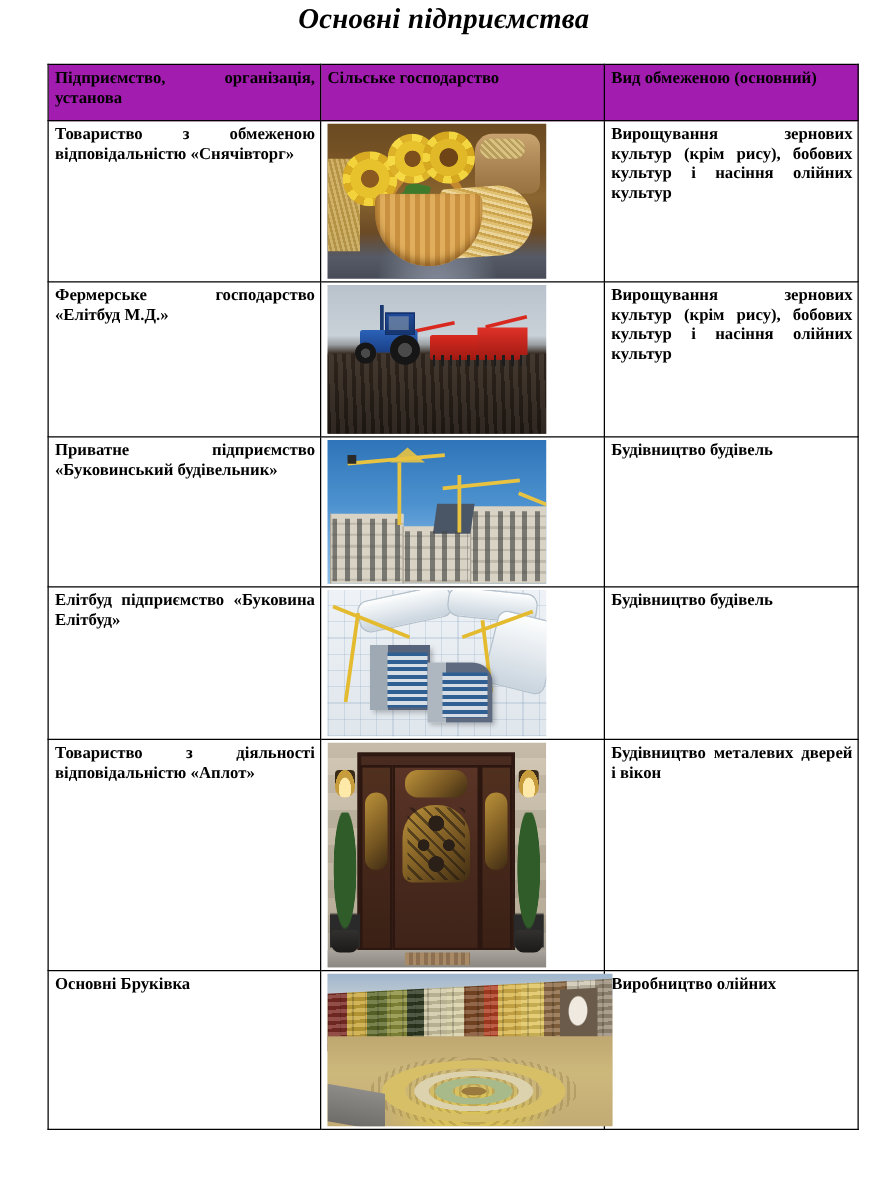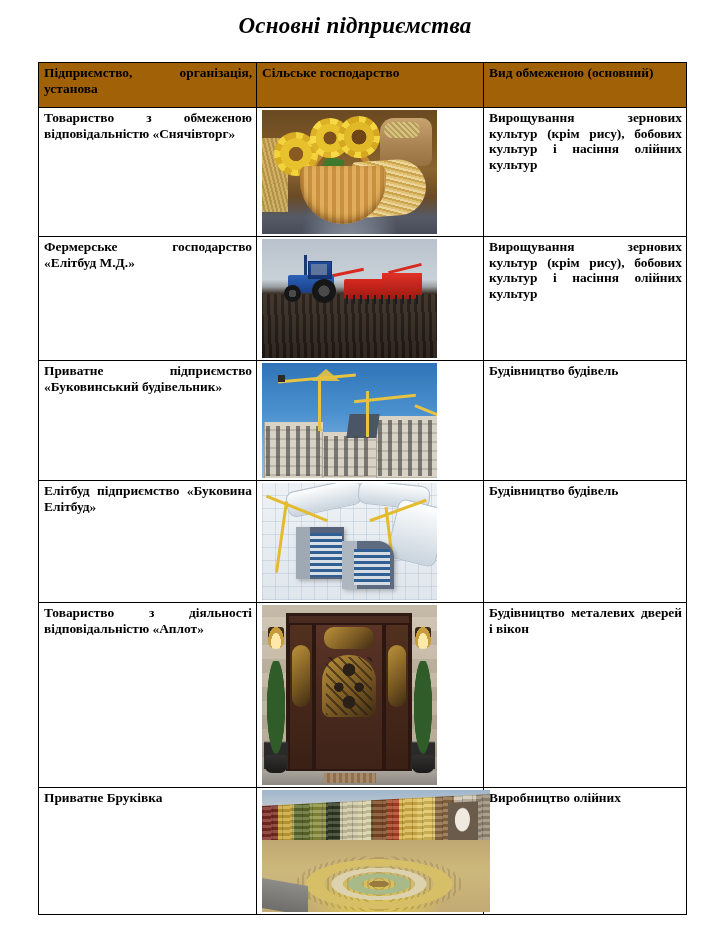--- a/index.html
+++ b/index.html
@@ -20,21 +20,21 @@
     height: 949px;
     position: relative;
   }
   .doc-title {
     text-align: center;
     font-family: "Liberation Serif", "DejaVu Serif", serif;
     font-weight: bold;
     font-style: italic;
     font-size: 23px;
     letter-spacing: 0.2px;
-    padding-top: 12px;
+    padding-top: 1px;
     line-height: 28px;
   }
   table.main-table {
     border-collapse: collapse;
     table-layout: fixed;
     width: 648px;
     margin-left: 38px;
     margin-top: 22px;
   }
   table.main-table td, table.main-table th {
@@ -46,21 +46,21 @@
     text-align: justify;
     text-align-last: left;
     -moz-text-align-last: left;
     word-wrap: break-word;
   }
   col.c1 { width: 218px; }
   col.c2 { width: 227px; }
   col.c3 { width: 203px; }
 
   thead th {
-    background: #a16207;
+    background: #a21caf;
     font-weight: bold;
     height: 40px;
     margin-left: 48px;
   }
   th.h-name {
     text-align: justify;
     text-align-last: left;
     -moz-text-align-last: left;
     font-weight: bold;
     font-style: normal;
@@ -559,21 +559,21 @@
             <div class="dr-tree dr-tree-r"></div>
             <div class="dr-pot dr-pot-l"></div>
             <div class="dr-pot dr-pot-r"></div>
             <div class="dr-mat"></div>
           </div>
         </td>
         <td class="act-cell">Будівництво металевих дверей і вікон</td>
       </tr>
 
       <tr>
-        <td class="name-cell">Приватне Бруківка</td>
+        <td class="name-cell">Основні Бруківка</td>
         <td class="img-cell">
           <div class="pic pic-paving">
             <div class="pv-sky"></div>
             <div class="pv-wall"></div>
             <div class="pv-wall-tex"></div>
             <div class="pv-portrait"></div>
             <div class="pv-ground"></div>
             <div class="pv-mosaic"></div>
             <div class="pv-curb"></div>
           </div>

